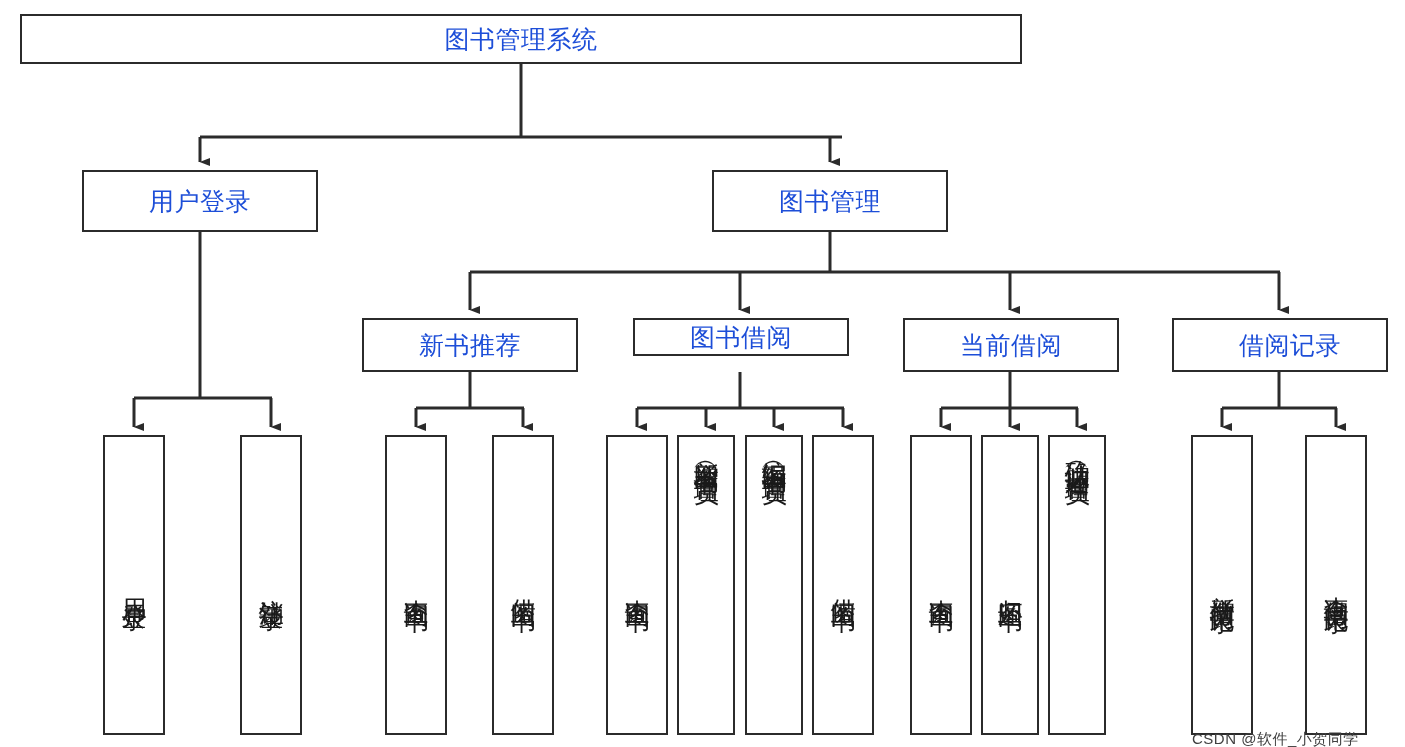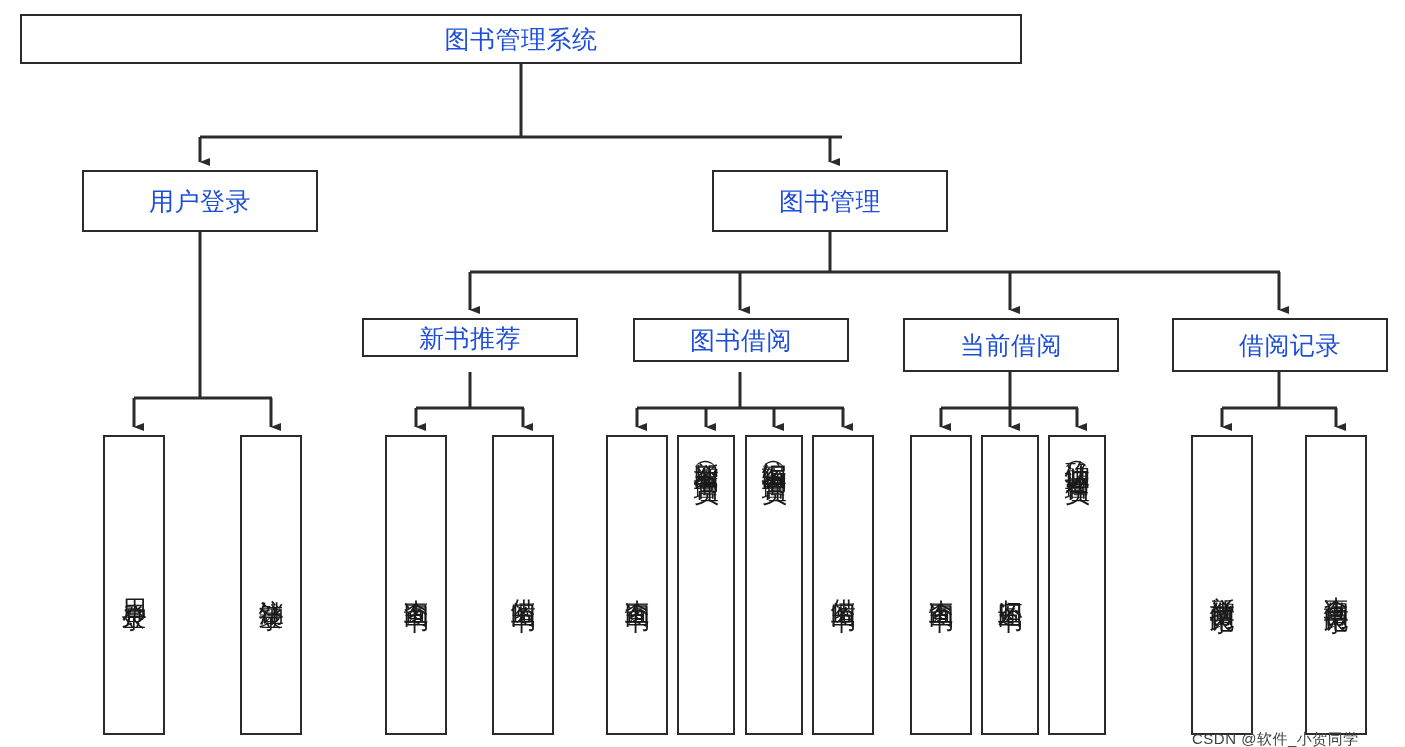--- a/index.html
+++ b/index.html
@@ -128,24 +128,24 @@
     <span class="lbl">图书管理系统</span>
   </div>
 
   <div class="node horiz" style="left:82px; top:170px; width:236px; height:62px;">
     <span class="lbl">用户登录</span>
   </div>
   <div class="node horiz" style="left:712px; top:170px; width:236px; height:62px;text-align:right;">
     <span class="lbl">图书管理</span>
   </div>
 
-  <div class="node horiz" style="left:362px; top:318px; width:216px; height:39px;">
+  <div class="node horiz" style="left:362px; top:318px; width:216px; height:54px;">
     <span class="lbl">新书推荐</span>
   </div>
-  <div class="node horiz" style="left:633px; top:318px; width:216px; height:44px;">
+  <div class="node horiz" style="left:633px; top:318px; width:216px; height:38px;">
     <span class="lbl">图书借阅</span>
   </div>
   <div class="node horiz" style="left:903px; top:318px; width:216px; height:54px;">
     <span class="lbl">当前借阅</span>
   </div>
   <div class="node horiz" style="left:1172px; top:318px; width:216px; height:54px;padding-left:20px;">
     <span class="lbl">借阅记录</span>
   </div>
 
   <div class="leaf mid" style="left:103px; top:435px; width:62px; height:300px;">

